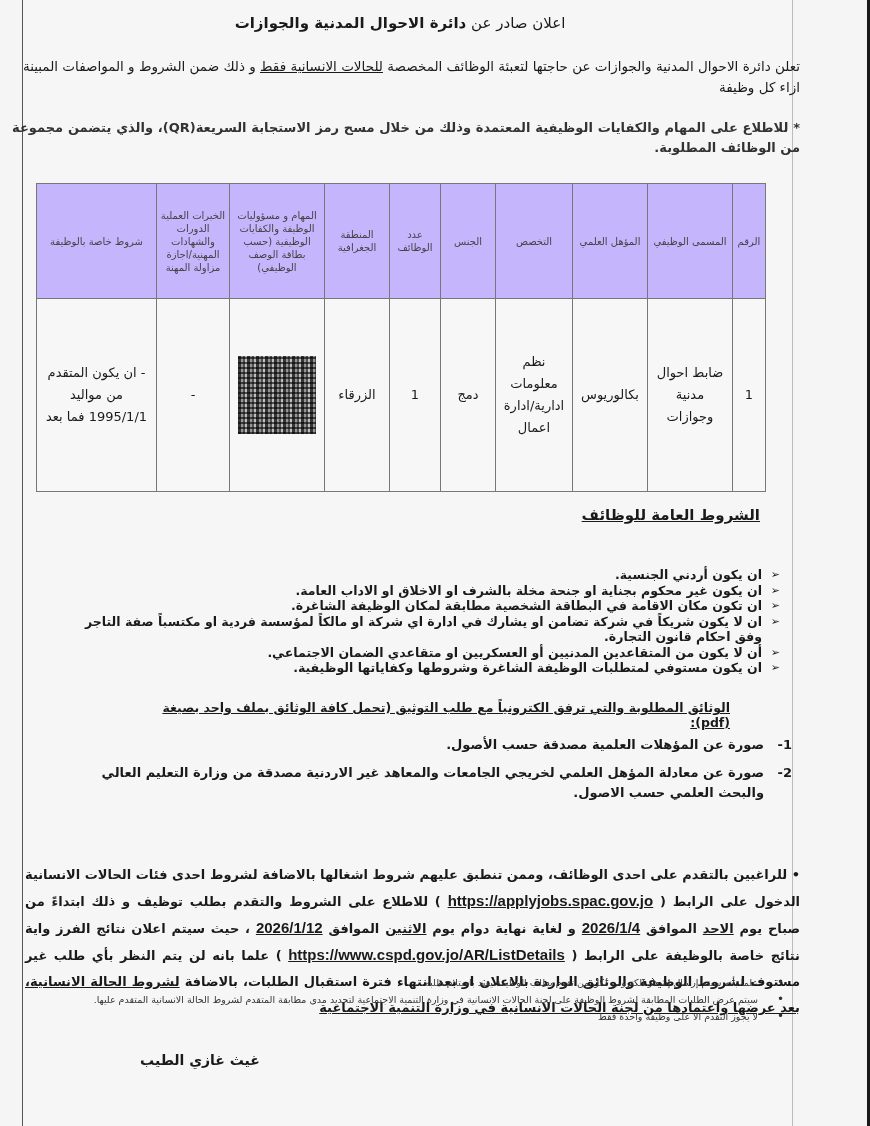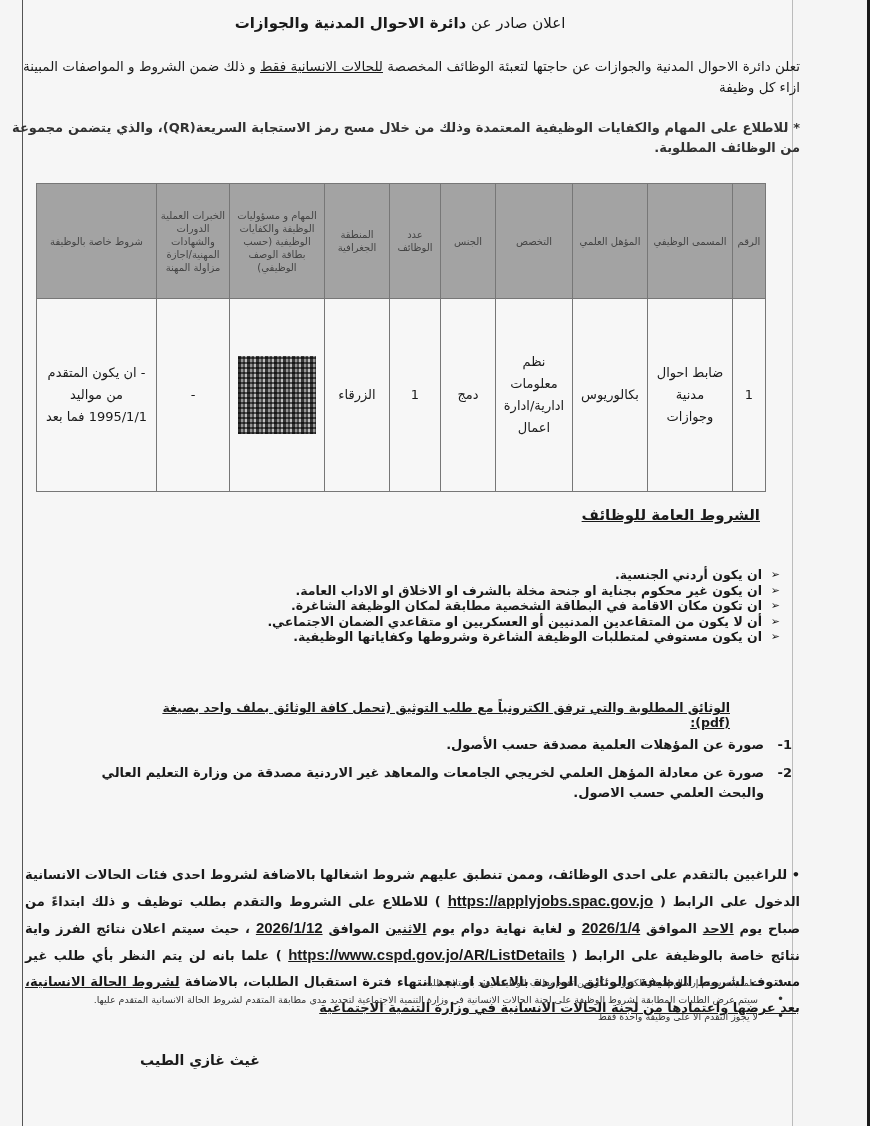--- a/index.html
+++ b/index.html
@@ -27,21 +27,21 @@
   .qrnote {
     position:absolute; top:118px; right:70px; left:12px;
     font-size:13px; line-height:20px; direction:rtl; text-align:justify;
     font-weight:bold; color:#333;
   }
   table.jobs {
     position:absolute; top:183px; left:36px; width:730px;
     border-collapse:collapse; direction:rtl; font-size:10px;
   }
   table.jobs th {
-    background:#a3a3a3; border:1px solid #777; height:110px;
+    background:#c4b5fd; border:1px solid #777; height:110px;
     font-weight:normal; color:#444; padding:2px; line-height:13px;
   }
   table.jobs td {
     background:#f7f7f7; border:1px solid #777; height:186px;
     text-align:center; font-size:13px; padding:3px; line-height:22px;
   }
   .qr {
     width:78px; height:78px; margin:auto;
     background:
       repeating-linear-gradient(90deg, #444 0 3px, #bbb 3px 5px, #666 5px 7px, #eee 7px 9px),
@@ -137,20 +137,21 @@
     </tr>
   </tbody>
 </table>
 
 <div class="sec-title">الشروط العامة للوظائف</div>
 
 <ul class="general">
   <li>ان يكون أردني الجنسية.</li>
   <li>ان يكون غير محكوم بجناية او جنحة مخلة بالشرف او الاخلاق او الاداب العامة.</li>
   <li>ان تكون مكان الاقامة في البطاقة الشخصية مطابقة لمكان الوظيفة الشاغرة.</li>
+  <li>ان لا يكون شريكاً في شركة تضامن او يشارك في ادارة اي شركة او مالكاً لمؤسسة فردية او مكتسباً صفة التاجر وفق احكام قانون التجارة.</li>
   <li>أن لا يكون من المتقاعدين المدنيين أو العسكريين او متقاعدي الضمان الاجتماعي.</li>
   <li>ان يكون مستوفي لمتطلبات الوظيفة الشاغرة وشروطها وكفاياتها الوظيفية.</li>
 </ul>
 
 <div class="docs-title">الوثائق المطلوبة والتي ترفق الكترونياً مع طلب التوثيق (تحمل كافة الوثائق بملف واحد بصيغة (pdf):</div>
 
 <ol class="docs">
   <li>
     <span class="num">1-</span>
     <span>صورة عن المؤهلات العلمية مصدقة حسب الأصول.</span>

